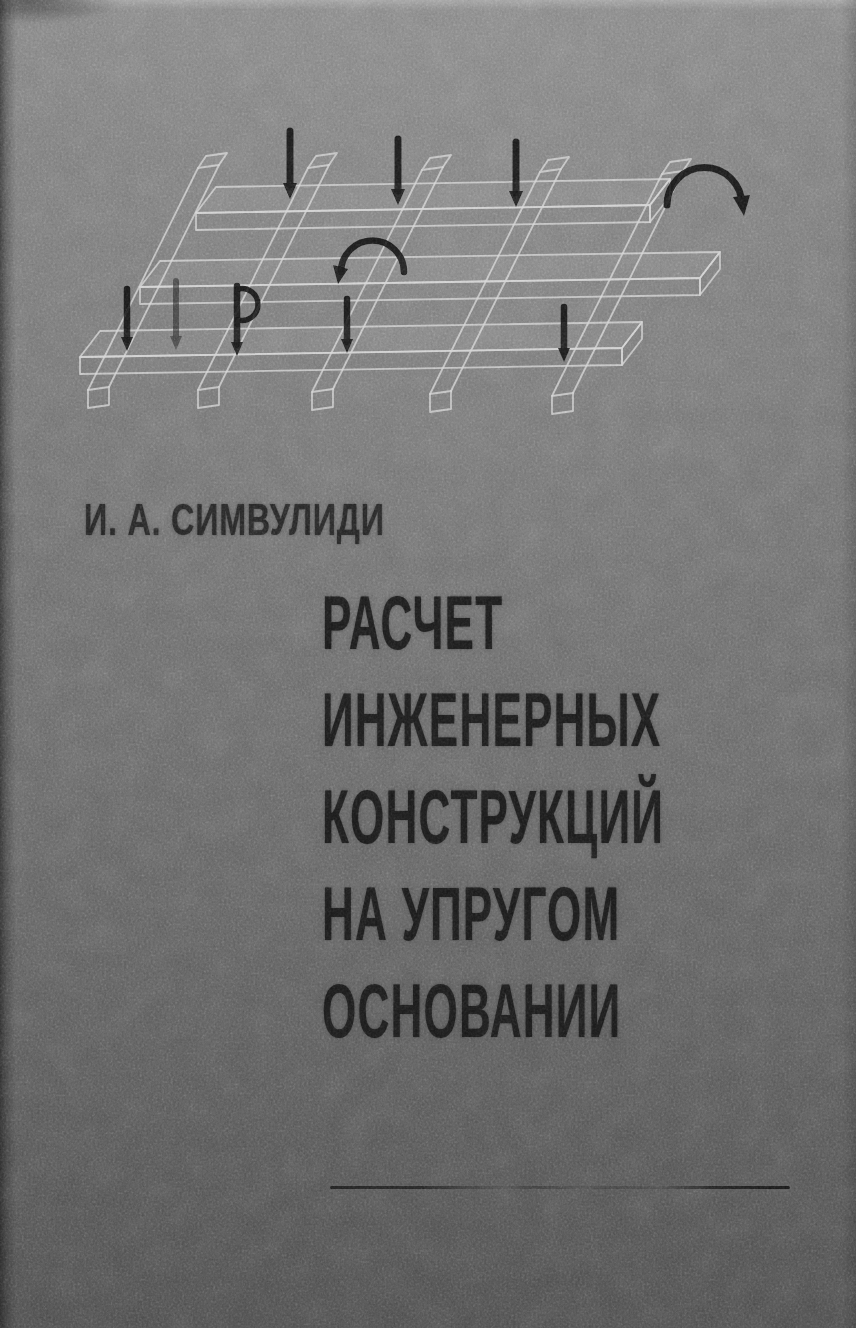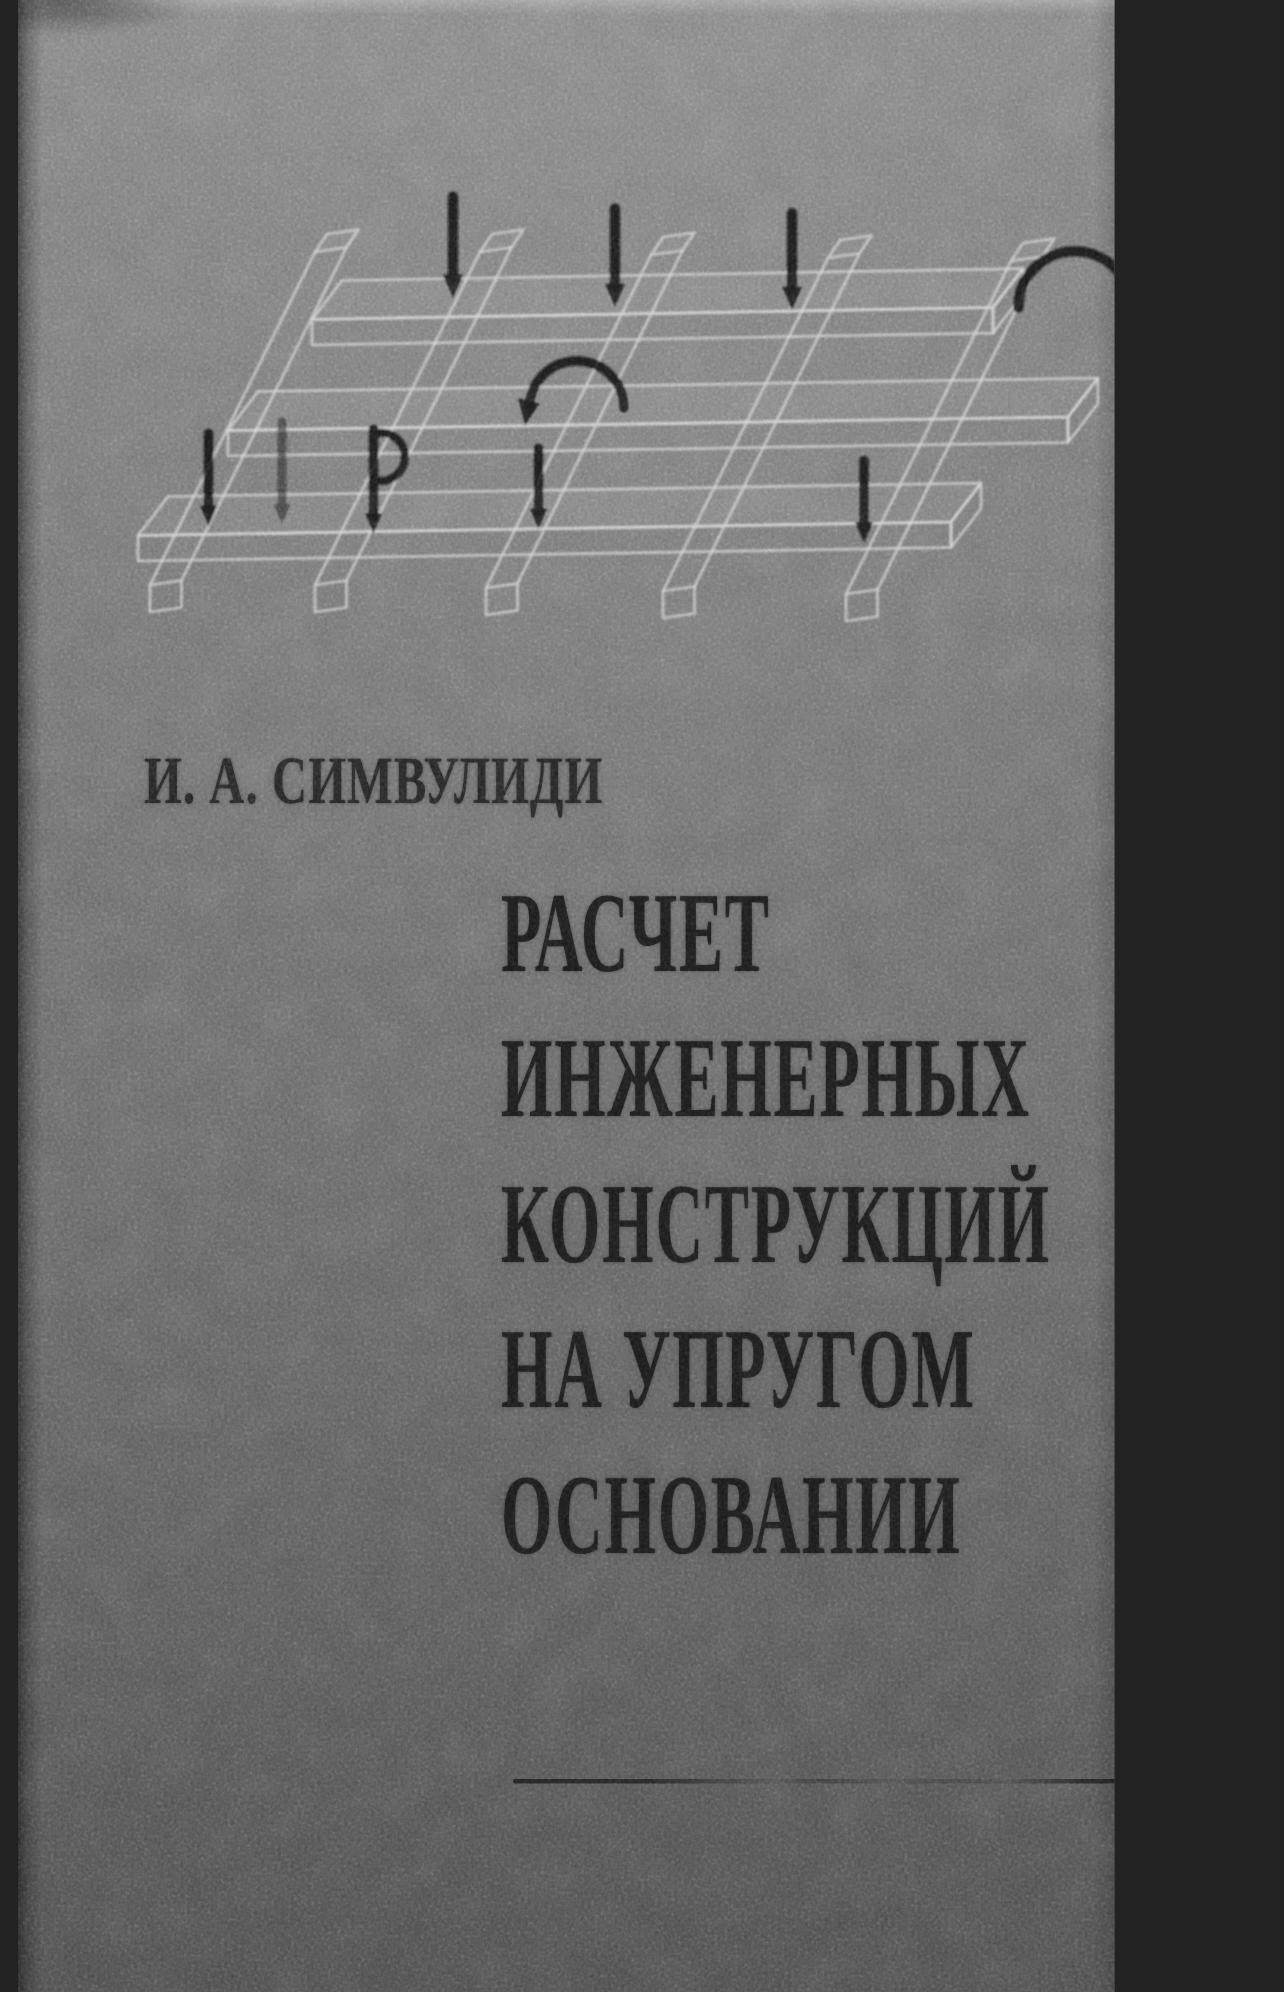--- a/index.html
+++ b/index.html
@@ -1,29 +1,28 @@
 <!DOCTYPE html>
 <html><head>
 <meta charset="utf-8">
 <style>
   html,body{margin:0;padding:0;background:#222;}
   .cover{
     position:relative;
-    width:731px;height:1328px;
+    width:856px;height:1328px;
     overflow:hidden;
     background-color:#717171;
     background-image:
       radial-gradient(ellipse 130px 34px at 28px 0px, rgba(0,0,0,0.50), rgba(0,0,0,0) 72%),
       linear-gradient(90deg, rgba(0,0,0,0.52) 0px, rgba(0,0,0,0.26) 6px, rgba(0,0,0,0) 16px),
       linear-gradient(270deg, rgba(0,0,0,0.16) 0px, rgba(0,0,0,0) 14px),
       linear-gradient(180deg, rgba(255,255,255,0.22) 0px, rgba(255,255,255,0) 10px),
       linear-gradient(180deg, rgba(255,255,255,0.15) 0%, rgba(255,255,255,0.07) 12%, rgba(0,0,0,0.00) 32%, rgba(0,0,0,0.07) 55%, rgba(0,0,0,0.20) 78%, rgba(0,0,0,0.33) 100%),
       radial-gradient(ellipse 900px 650px at 55% 20%, rgba(255,255,255,0.08), rgba(0,0,0,0) 65%);
-    font-family:Liberation Serif, serif;
-    margin-left:12px;
+    font-family:Liberation Sans, sans-serif;
   }
   .art{position:absolute;left:0;top:0;}
   .emboss{stroke:rgba(214,214,214,0.78);stroke-width:1.8;fill:none;stroke-linejoin:round;stroke-linecap:round;}
   .emboss .face{fill:rgba(255,255,255,0.05);}
   .ink{stroke:rgba(18,18,18,0.92);fill:none;stroke-linecap:round;}
   .ink .head{fill:rgba(18,18,18,0.92);stroke:none;}
   .author{
     position:absolute;left:84px;top:494px;
     font-size:45px;font-weight:bold;letter-spacing:1px;white-space:nowrap;
     color:rgba(32,32,32,0.92);

